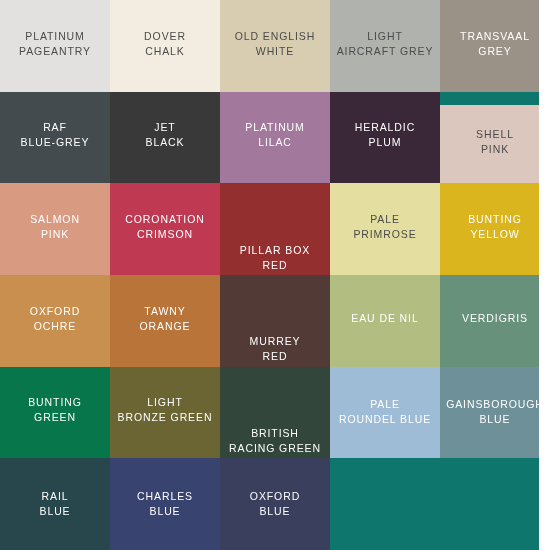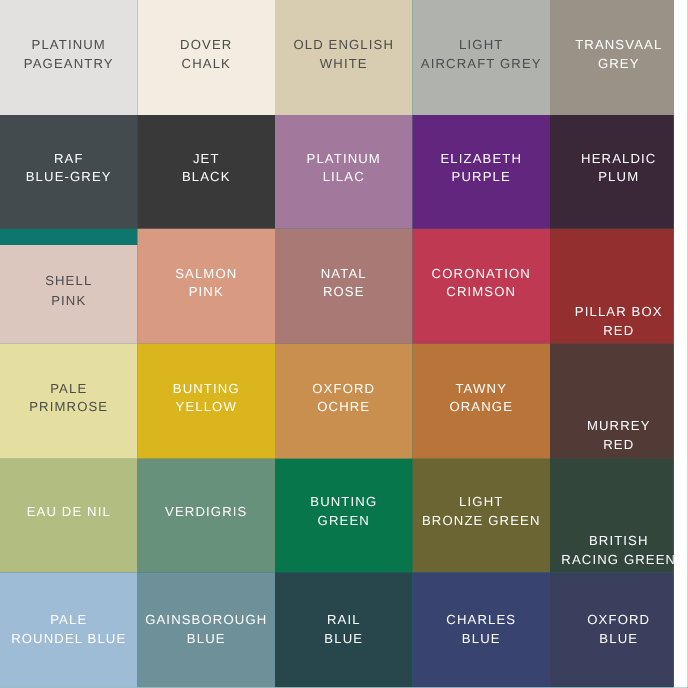--- a/index.html
+++ b/index.html
@@ -95,39 +95,31 @@
 BLUE-GREY</span>
       </div>
       <div class="swatch light-text row-upper" style="background-color: rgb(57, 57, 57);">
         <span class="swatch-label">JET
 BLACK</span>
       </div>
       <div class="swatch light-text row-upper" style="background-color: rgb(162, 121, 156);">
         <span class="swatch-label">PLATINUM
 LILAC</span>
       </div>
-      <div class="swatch light-text row-upper" style="background-color: rgb(99, 38, 127);">
-        <span class="swatch-label">ELIZABETH
-PURPLE</span>
-      </div>
       <div class="swatch light-text row-upper" style="background-color: rgb(58, 40, 56);">
         <span class="swatch-label">HERALDIC
 PLUM</span>
       </div>
       <div class="swatch dark-text row-upper" style="background-color: rgb(220, 199, 191); margin-top: 13px;">
         <span class="swatch-label">SHELL
 PINK</span>
       </div>
       <div class="swatch light-text row-upper" style="background-color: rgb(217, 154, 130);">
         <span class="swatch-label">SALMON
 PINK</span>
-      </div>
-      <div class="swatch light-text row-upper" style="background-color: rgb(169, 122, 117);">
-        <span class="swatch-label">NATAL
-ROSE</span>
       </div>
       <div class="swatch light-text row-upper" style="background-color: rgb(190, 57, 81);">
         <span class="swatch-label">CORONATION
 CRIMSON</span>
       </div>
       <div class="swatch light-text row-upper" style="background-color: rgb(147, 48, 47); align-items: flex-end;">
         <span class="swatch-label">PILLAR BOX
 RED</span>
       </div>
       <div class="swatch dark-text row-upper" style="background-color: rgb(228, 223, 160);">

